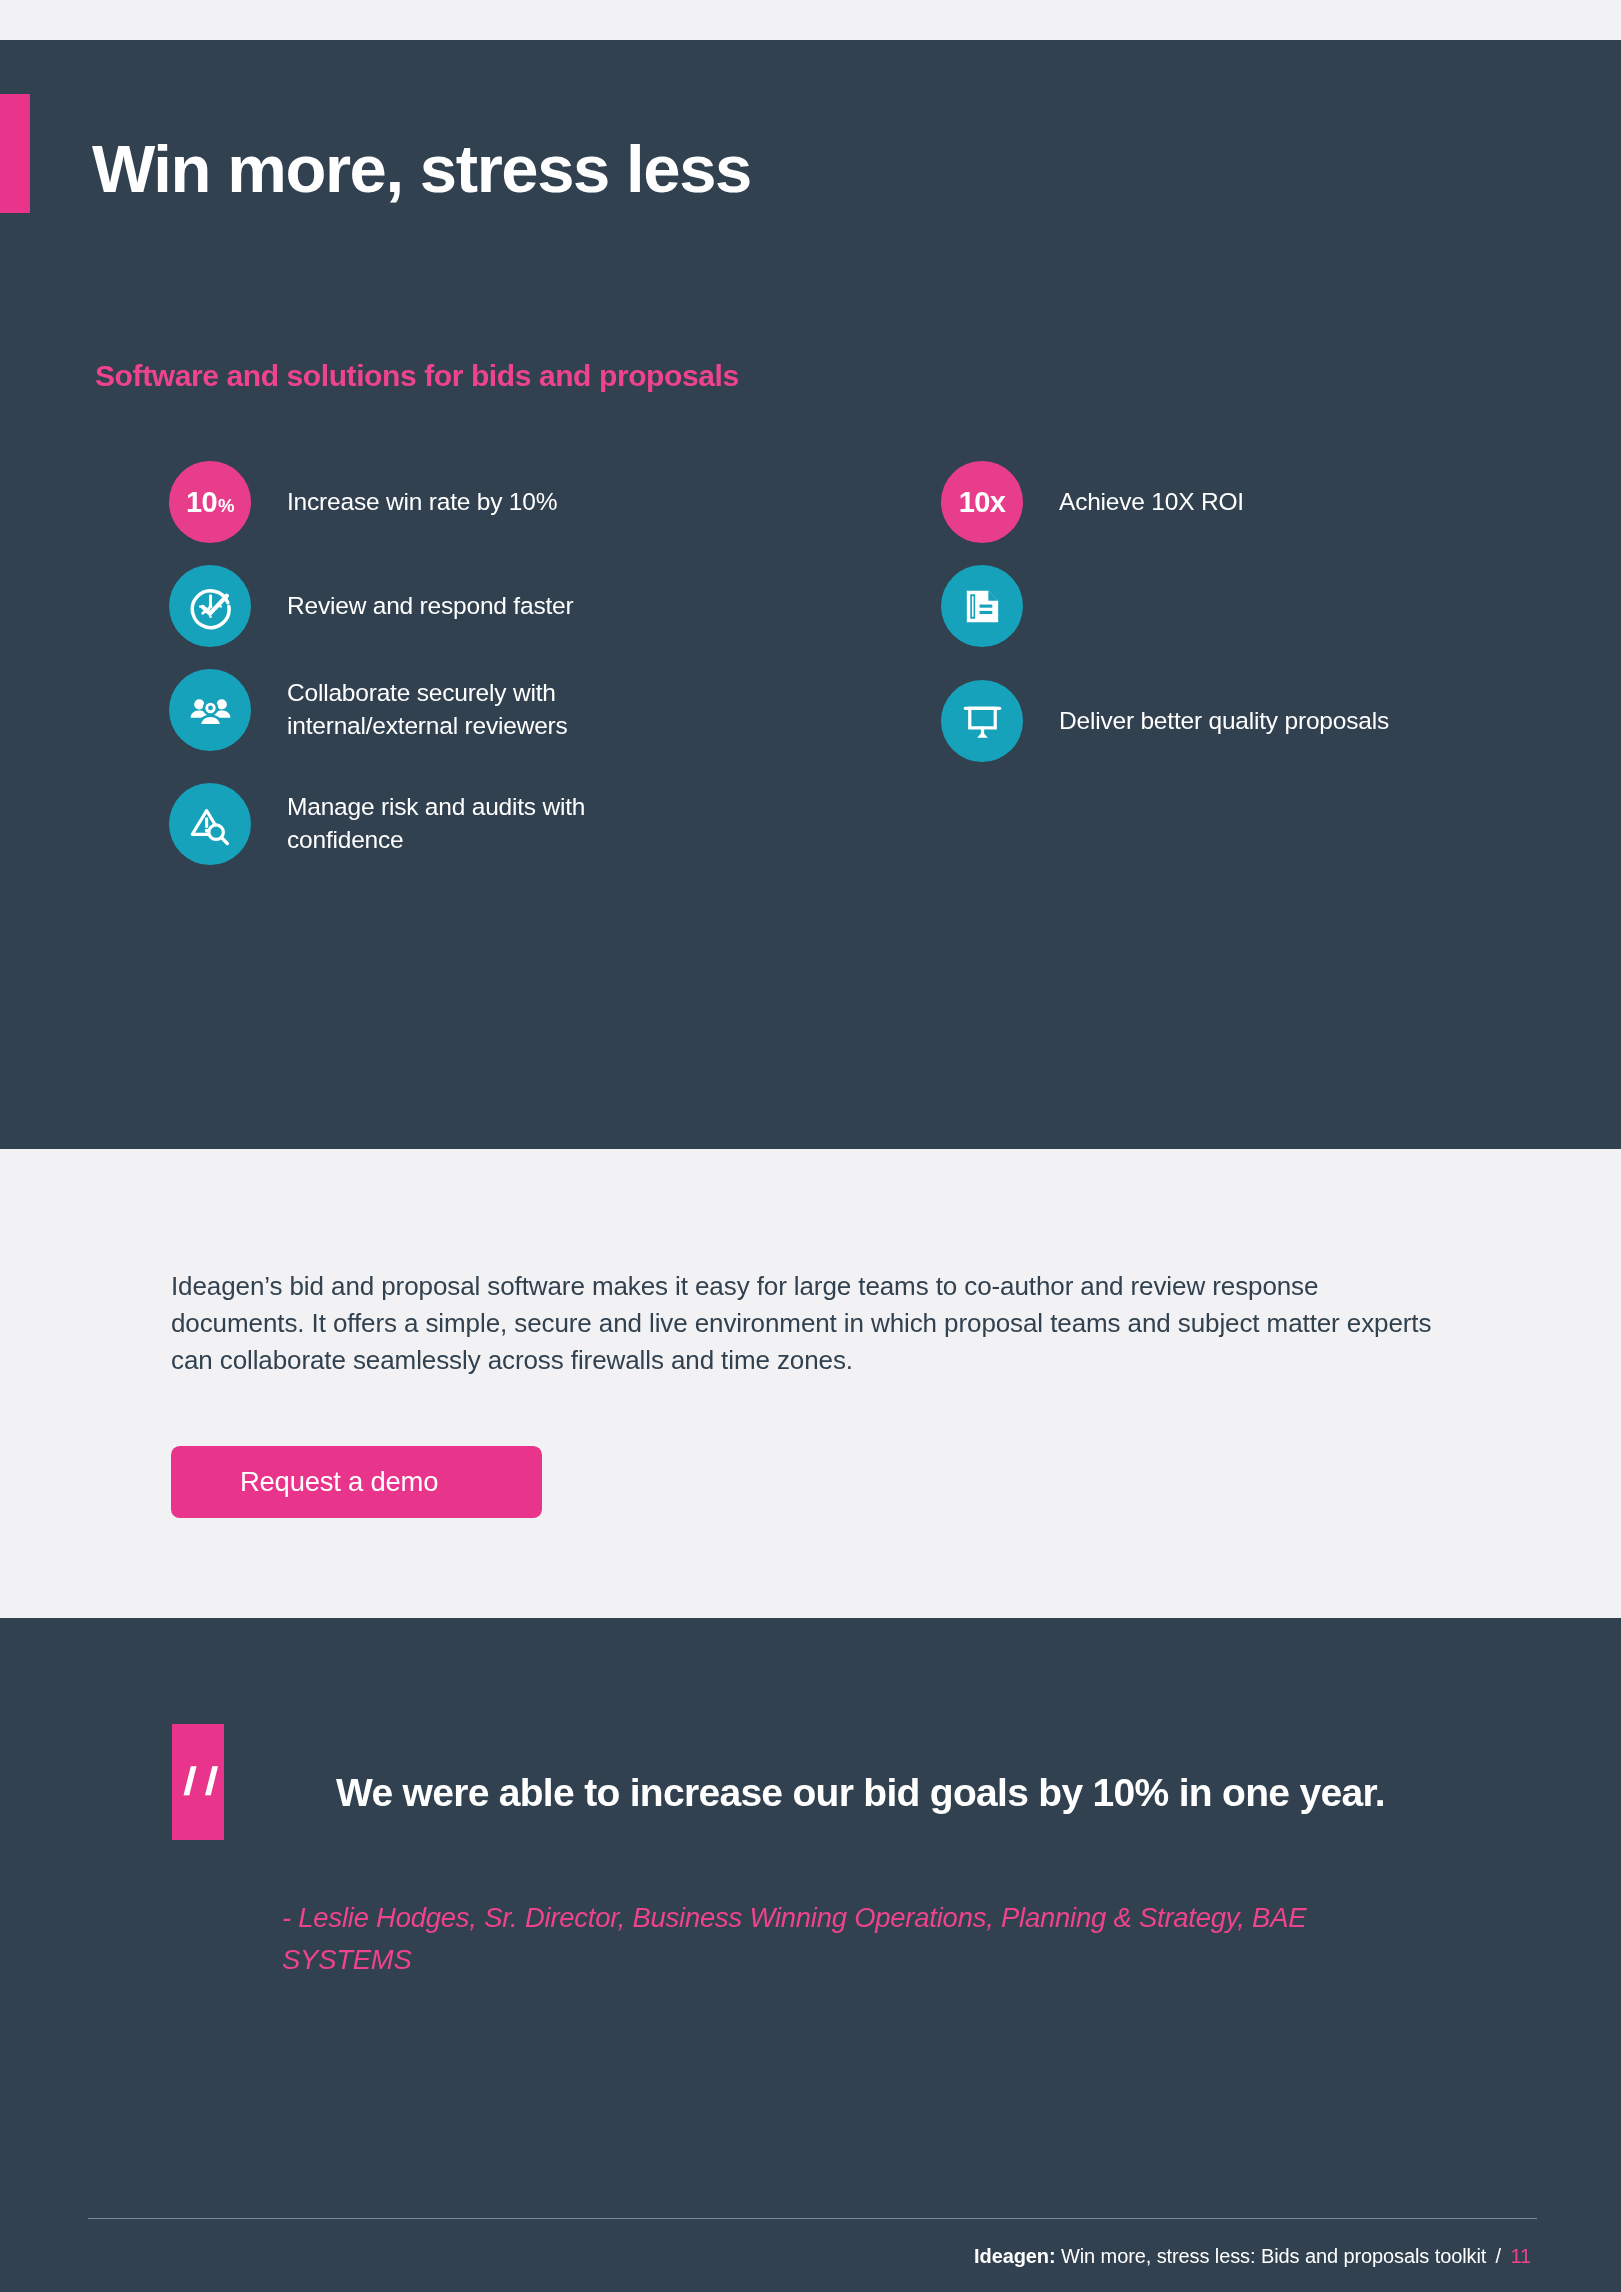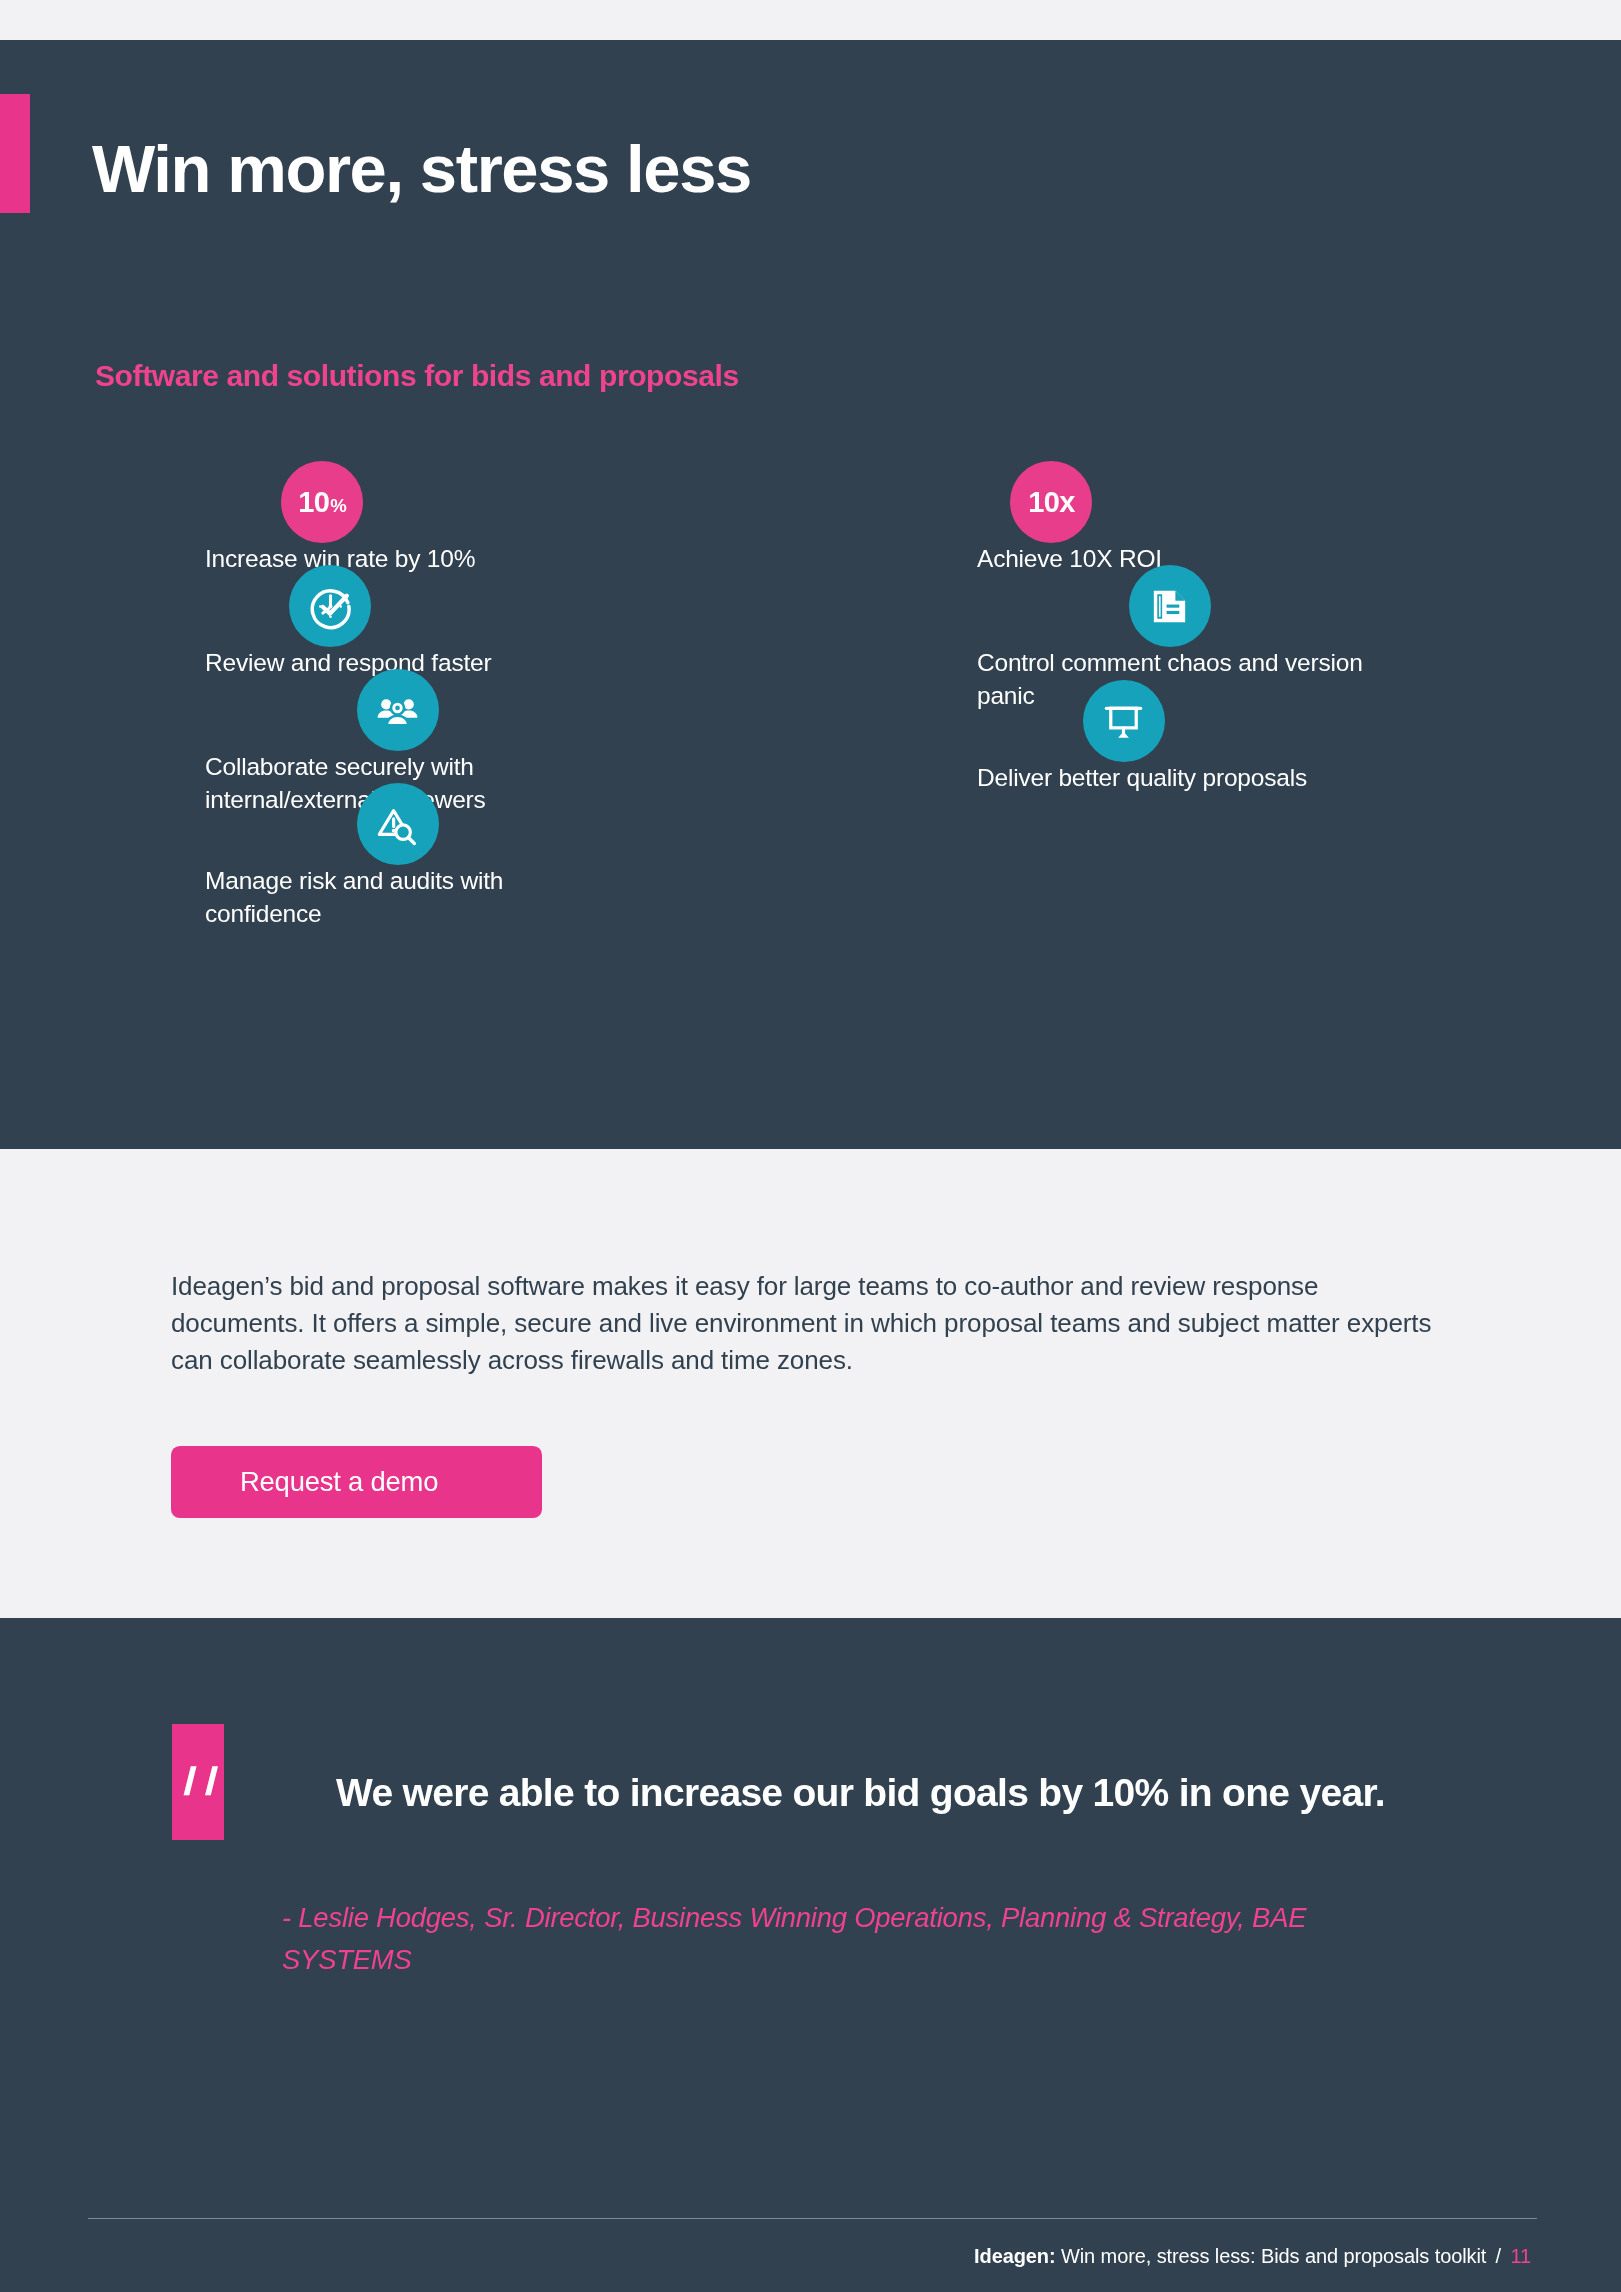--- a/index.html
+++ b/index.html
@@ -68,21 +68,20 @@
     position: absolute;
     width: 608px;
   }
   .feat-col.left  { left: 169px; }
   .feat-col.right { left: 941px; }
 
   .feat {
     position: absolute;
     display: flex;
     align-items: center;
-    flex-direction: column;
   }
   .feat-badge {
     width: 82px;
     height: 82px;
     border-radius: 50%;
     flex: 0 0 82px;
     display: flex;
     align-items: center;
     justify-content: center;
     box-sizing: border-box;
@@ -342,21 +341,20 @@
           <div class="feat-badge teal">
             <svg width="47" height="47" viewBox="0 0 48 48" fill="none" aria-hidden="true">
               <path d="M8 8 h22 l10 10 v22 H8 z" fill="#fff"></path>
               <path d="M30 8 v10 h10" fill="#16a2bb"></path>
               <rect x="11.5" y="11.5" width="5" height="25" fill="#16a2bb"></rect>
               <rect x="13.2" y="13.5" width="1.7" height="21" fill="#fff"></rect>
               <rect x="21" y="22" width="13" height="3.2" fill="#16a2bb"></rect>
               <rect x="21" y="28.5" width="13" height="3.2" fill="#16a2bb"></rect>
             </svg>
           </div>
-          <div class="feat-label">Control comment chaos and version panic</div>
         </div>
 
         <div class="feat" style="top:219px;">
           <div class="feat-badge teal">
             <svg width="47" height="47" viewBox="0 0 48 48" fill="none" aria-hidden="true">
               <path d="M6.5 10.5 H41.5" stroke="#fff" stroke-width="3.3" stroke-linecap="round"></path>
               <rect x="11" y="10.5" width="26" height="20" stroke="#fff" stroke-width="3.3" fill="none"></rect>
               <path d="M24 30.5 V36" stroke="#fff" stroke-width="3.3" stroke-linecap="round"></path>
               <path d="M18.5 40.5 L24 34.5 L29.5 40.5 z" fill="#fff"></path>
             </svg>

